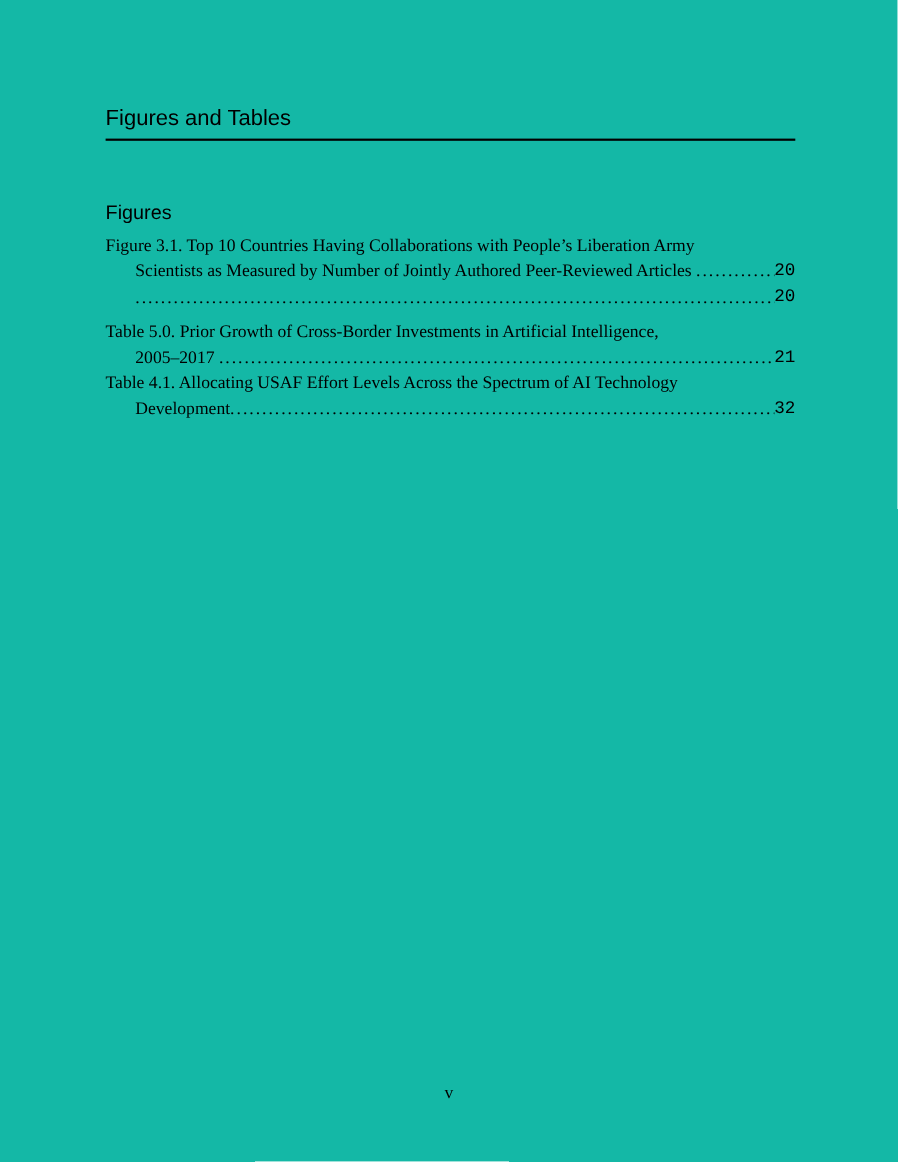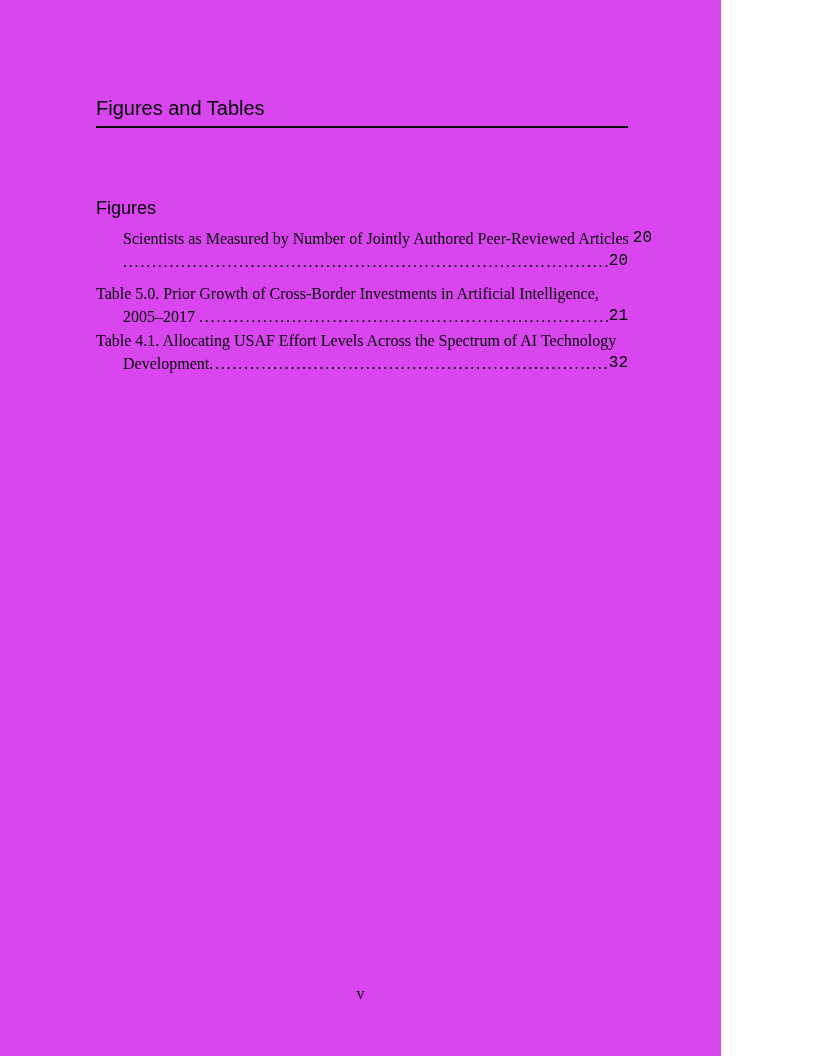--- a/index.html
+++ b/index.html
@@ -1,21 +1,21 @@
 <!DOCTYPE html>
 <html><head>
 <meta charset="utf-8">
 <style>
   * { margin: 0; padding: 0; box-sizing: border-box; }
   html, body { background: #ffffff; }
   .page {
     position: relative;
-    width: 721px;
+    width: 816px;
     height: 1056px;
-    background: #d946ef;
+    background: #14b8a6;
     color: #000000;
     overflow: hidden;
     font-family: "Liberation Serif", serif;
   }
   .content {
     position: absolute;
     left: 96px;
     right: 93px;
     top: 0;
   }
@@ -29,21 +29,21 @@
     padding-bottom: 6px;
     border-bottom: 2px solid #000000;
   }
   .section-heading {
     font-family: "Liberation Sans", sans-serif;
     font-weight: 400;
     font-size: 18px;
     line-height: 21px;
     color: #000000;
   }
-  .section-heading.first { margin-top: 70px; }
+  .section-heading.first { margin-top: 55px; }
   .section-heading.later { margin-top: 25px; }
   .toc-list { margin-top: 8px; }
   .toc-line {
     font-size: 16px;
     line-height: 23.4px;
     white-space: pre;
   }
   .toc-line.cont {
     display: flex;
     align-items: flex-end;
@@ -71,20 +71,21 @@
 </head>
 <body>
 
 <div class="page">
   <div class="content">
 
     <h1 class="doc-title">Figures and Tables</h1>
 
     <h2 class="section-heading first">Figures</h2>
     <div class="toc-list">
+      <div class="toc-line">Figure 3.1. Top 10 Countries Having Collaborations with People’s Liberation Army</div>
       <div class="toc-line cont">
         <span class="entry-text">Scientists as Measured by Number of Jointly Authored Peer-Reviewed Articles </span>
         <span class="leader">............................................................................................................................................................................................................................................................................................................</span>
         <span class="page-num">20</span>
       </div>
       <div class="toc-line cont">
         <span class="leader">............................................................................................................................................................................................................................................................................................................</span>
         <span class="page-num">20</span>
       </div>
     </div>

